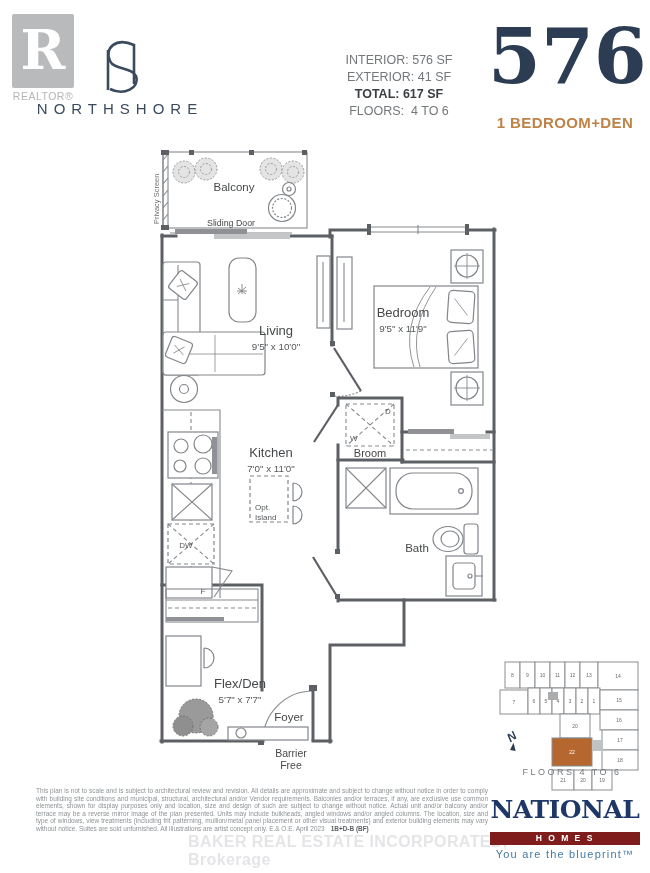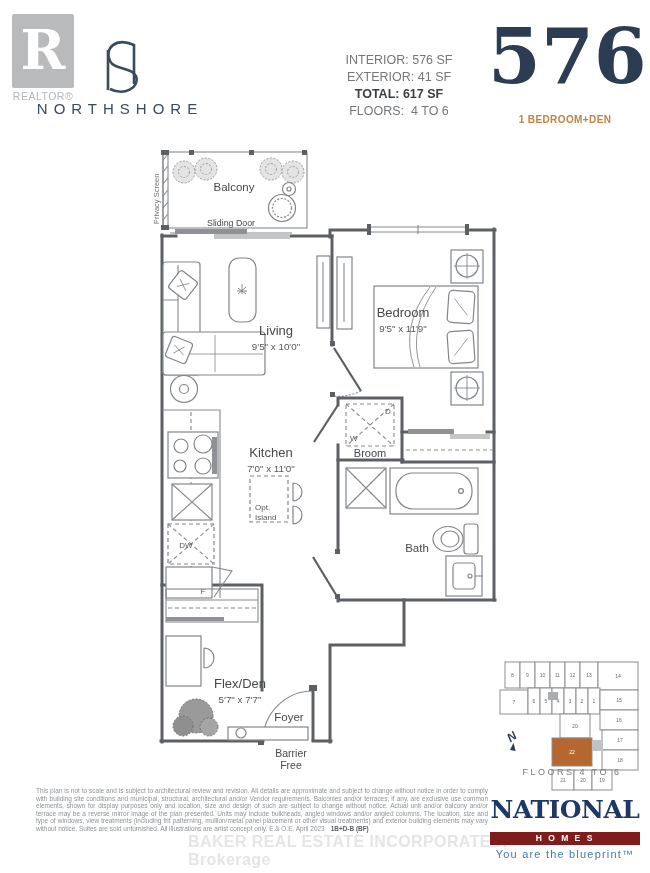--- a/index.html
+++ b/index.html
@@ -8,21 +8,21 @@
 
   
   #realtor-box{left:12px;top:14px;width:62px;height:74px;background:#b9babc;border-radius:2px;
     color:#fff;font-family:"DejaVu Serif",serif;font-weight:bold;font-size:54px;text-align:center;line-height:72px;}
   #realtor-label{left:4px;top:90px;width:78px;text-align:center;font-size:10.5px;color:#b4b5b7;letter-spacing:.5px;}
   #brand-name{left:20px;top:100px;width:200px;text-align:center;font-size:15px;letter-spacing:6px;color:#3b4b5e;}
   #stats{left:320px;top:52px;width:158px;text-align:center;font-size:12.5px;color:#74787b;line-height:17px;}
   #stats .row.bold{font-weight:bold;color:#3c4043;}
   #unit-number{left:488px;top:6px;width:154px;text-align:center;font-family:"DejaVu Serif",serif;
     font-weight:bold;font-size:76px;color:#2c3c52;line-height:1.35;}
-  #unit-type{left:488px;top:114px;width:154px;text-align:center;font-size:10px;font-weight:bold;color:#bf8347;letter-spacing:.4px;}
+  #unit-type{left:488px;top:114px;width:154px;text-align:center;font-size:15px;font-weight:bold;color:#bf8347;letter-spacing:.4px;}
 
   
   #plan-svg{left:0;top:0;}
   .w3{stroke:#5c6064;stroke-width:3;fill:none;stroke-linecap:square;}
   .w2{stroke:#5c6064;stroke-width:2.2;fill:none;}
   .w1{stroke:#85898d;stroke-width:1.1;fill:none;}
   .fx{stroke:#82868a;stroke-width:1.2;fill:#ffffff;}
   .fxn{stroke:#82868a;stroke-width:1.2;fill:none;}
   .dash{stroke-dasharray:4 3;}
   .dash2{stroke-dasharray:2 1.6;}

